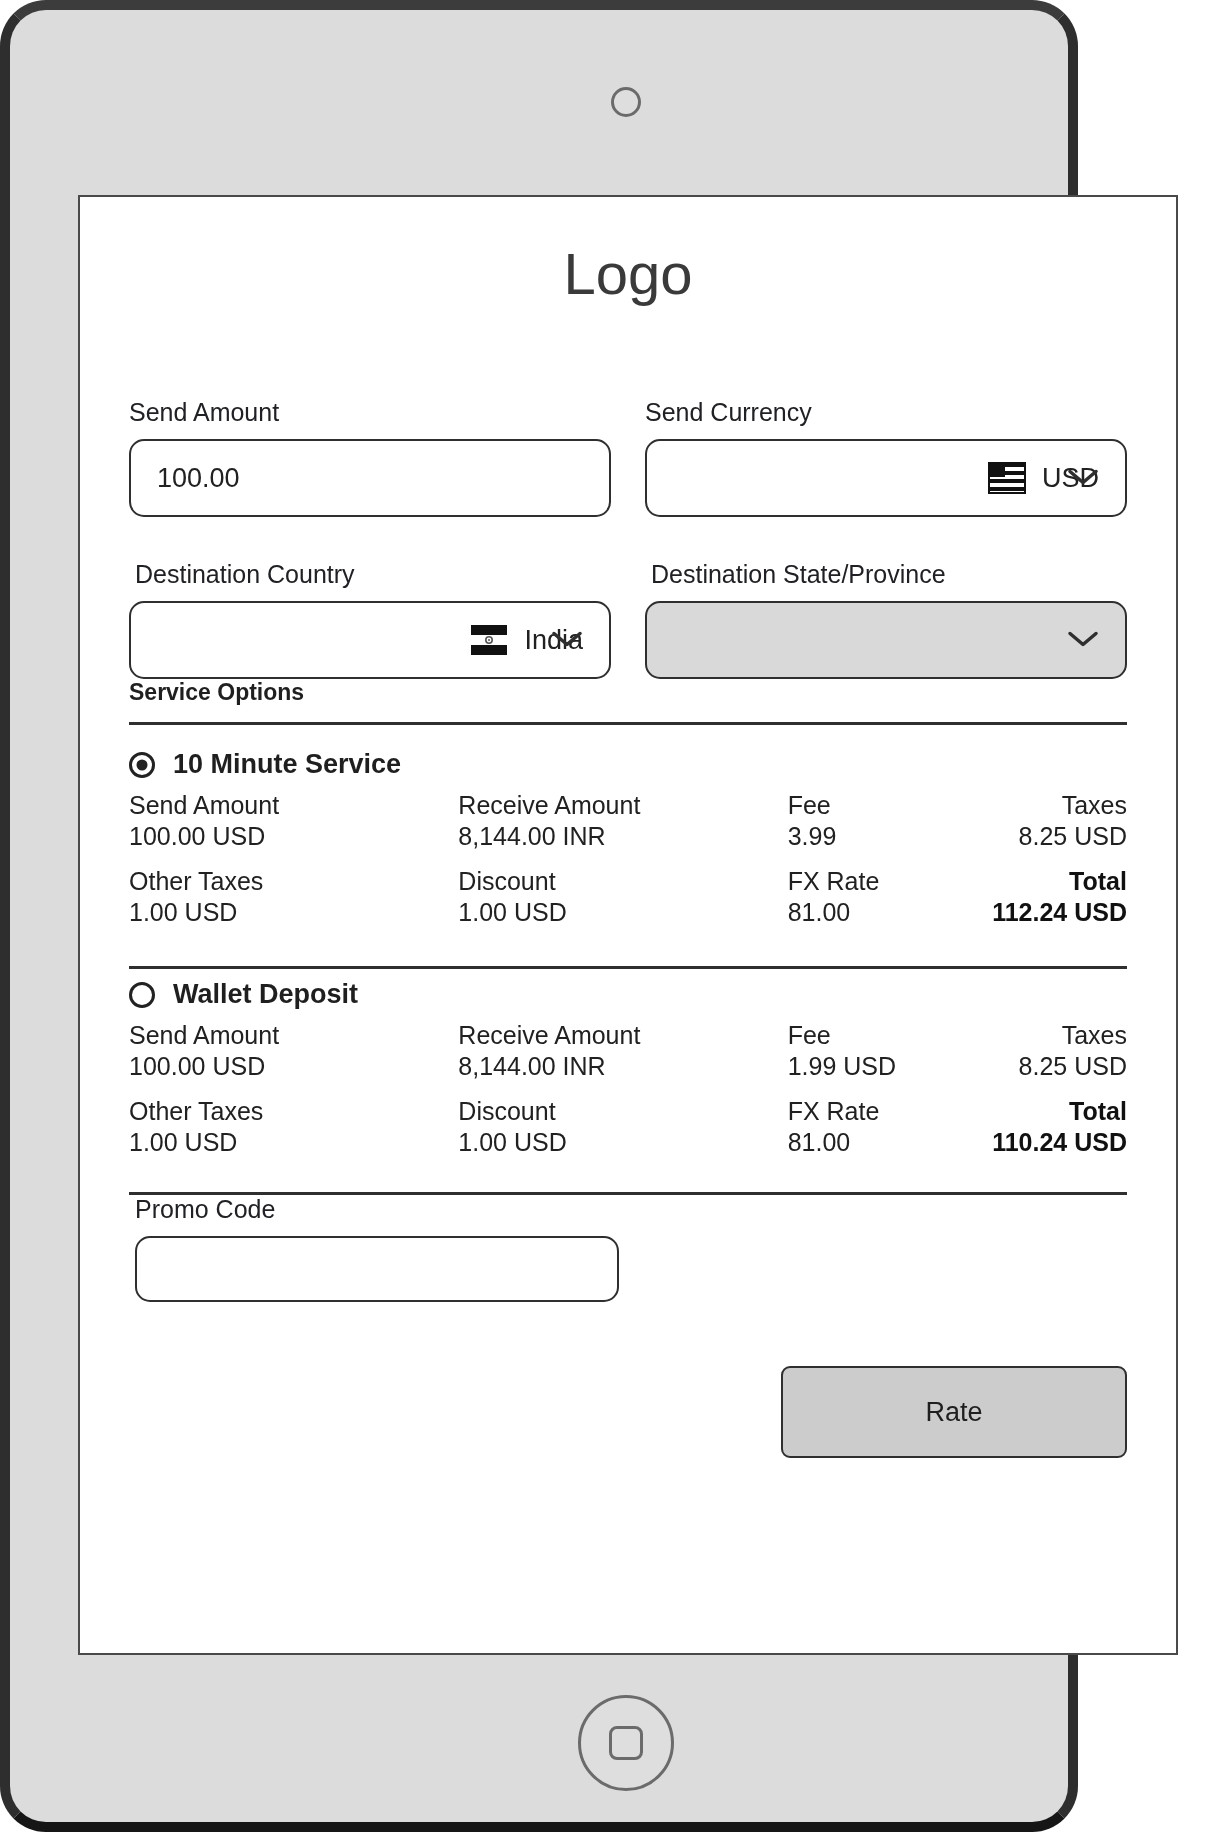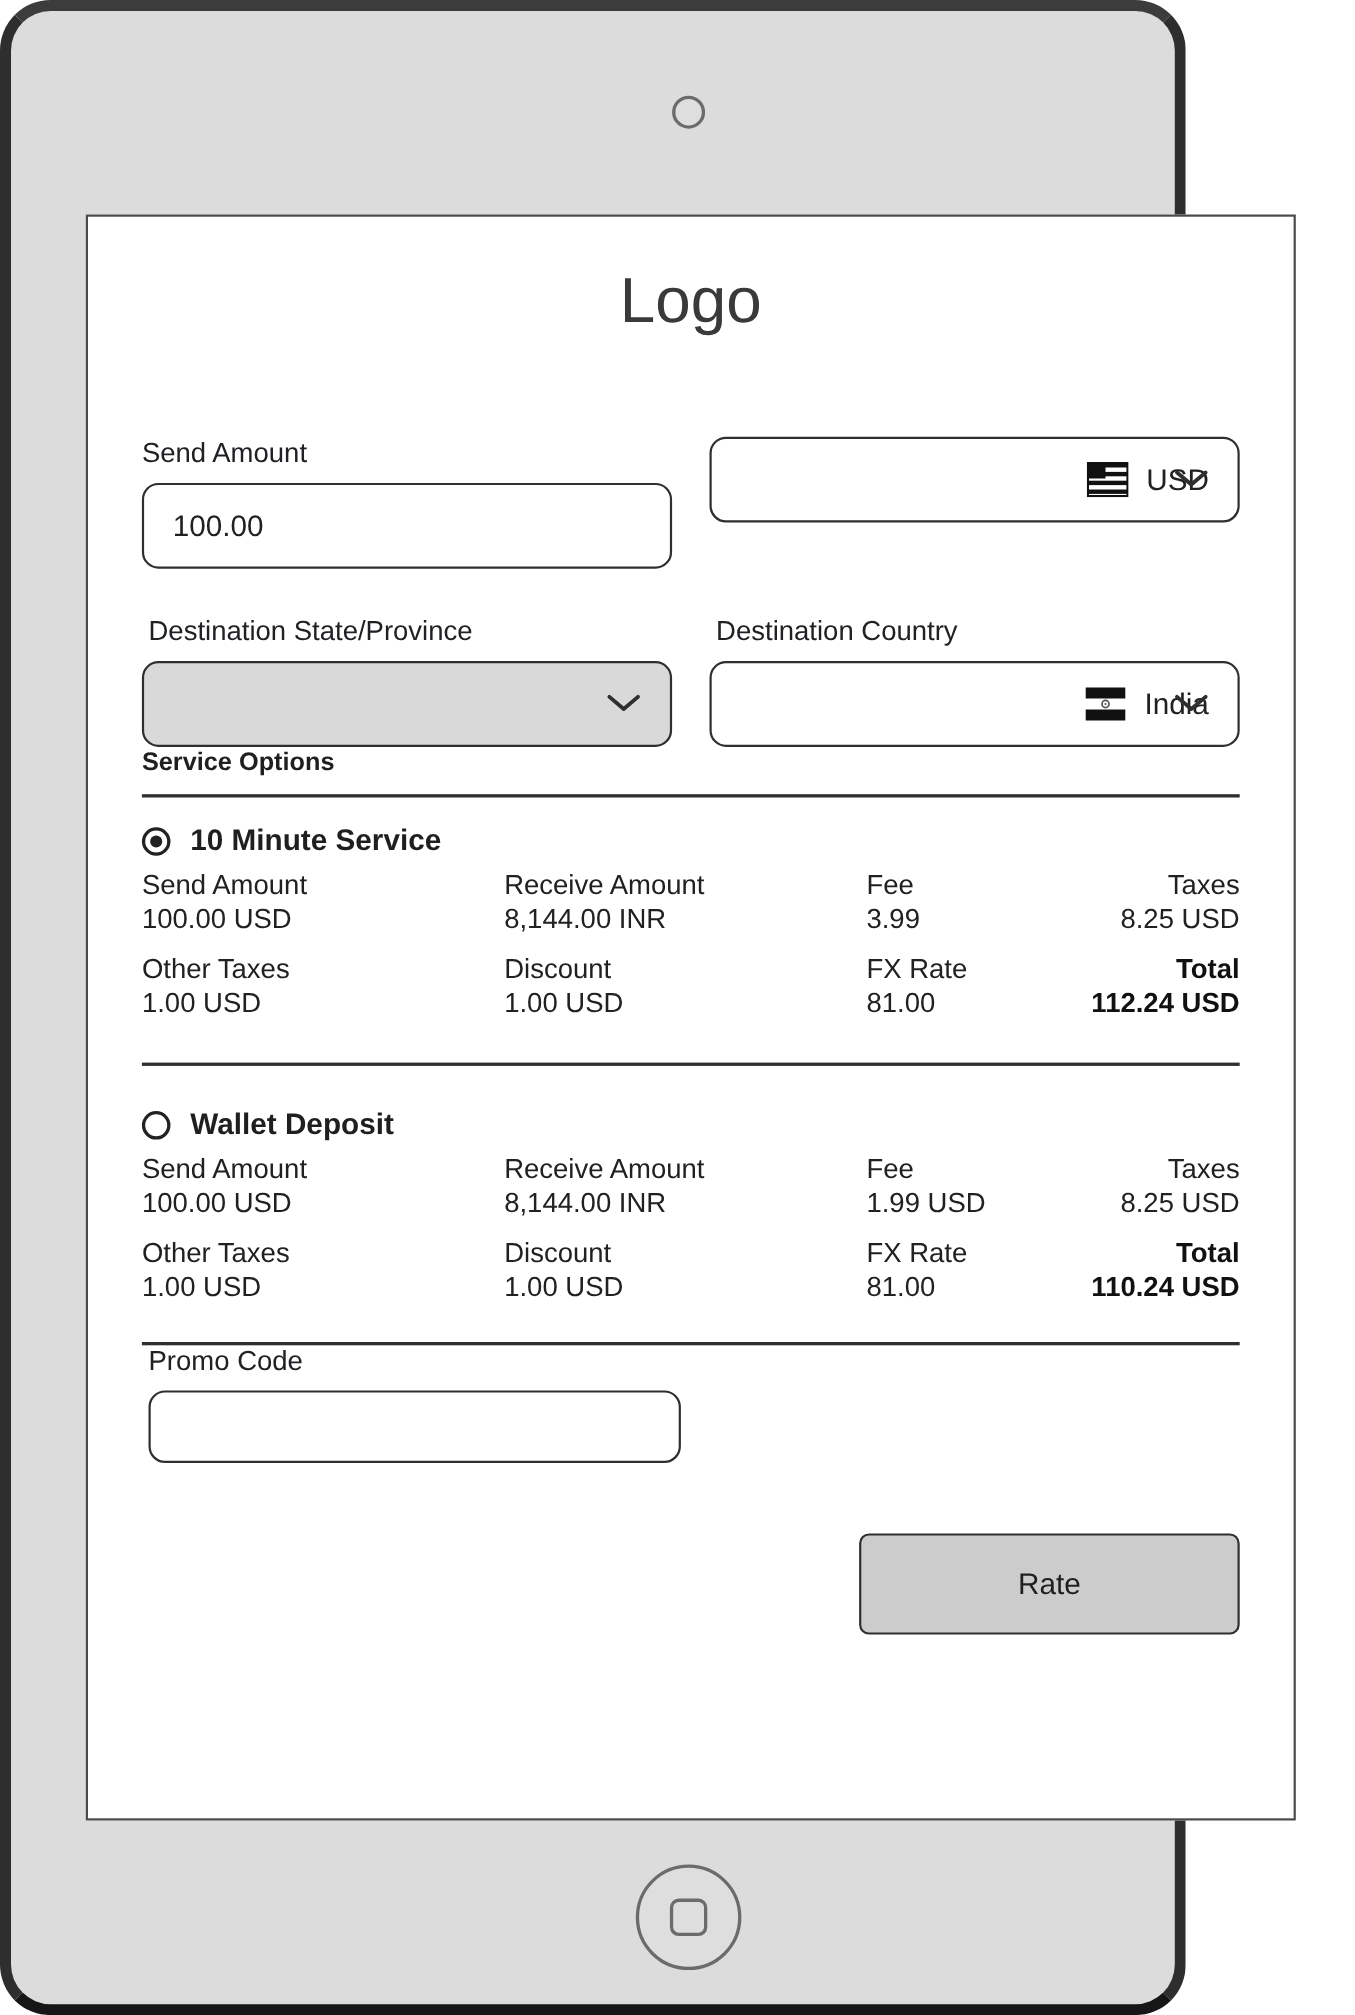--- a/index.html
+++ b/index.html
@@ -42,21 +42,21 @@
   .radio-row{display:flex;align-items:center;margin-top:24px;}
   .radio{width:26px;height:26px;border:3px solid #222;border-radius:50%;box-sizing:border-box;position:relative;flex:0 0 auto;}
   .radio.selected::after{content:"";position:absolute;left:50%;top:50%;transform:translate(-50%,-50%);width:11px;height:11px;border-radius:50%;background:#222;}
   .option-title{margin-left:18px;font-size:27px;font-weight:700;color:#1f1f1f;}
 
   .fields-grid{display:grid;grid-template-columns:33% 33% 14% 20%;row-gap:14px;margin-top:10px;}
   .cell{font-size:25px;line-height:31px;color:#212121;}
   .cell:nth-child(4n){text-align:right;}
   .f-label{}
   .cell.total .f-label,.cell.total .f-value{font-weight:700;color:#111;}
-  .wallet .radio-row{margin-top:38px;}
+  .wallet .radio-row{margin-top:10px;}
 
   
   .promo-label{font-size:25px;color:#202124;margin-left:6px;}
   .promo-input{box-sizing:border-box;margin-top:12px;margin-left:6px;width:484px;height:66px;border:2.5px solid #2f2f2f;border-radius:15px;
     font-size:25px;padding:0 22px;outline:none;font-family:inherit;color:#212121;background:#fff;}
   .next-row{display:flex;justify-content:flex-end;margin-top:64px;}
   .next-btn{width:346px;height:92px;box-sizing:border-box;background:#cccccc;border:2.5px solid #2f2f2f;border-radius:9px;
     font-size:27px;color:#1f1f1f;font-family:inherit;cursor:pointer;}
 </style>
 </head>
@@ -68,20 +68,21 @@
   <div class="screen">
     <div class="logo">Logo</div>
 
     
     <div class="form-grid">
       <div class="field">
         <div class="field-label">Send Amount</div>
         <input class="text-input" type="text" value="100.00" style="">
       </div>
       <div class="field">
+        <div class="field-label">Send Currency</div>
         <div class="select">
           <span class="flag">
             <svg width="38" height="32" viewBox="0 0 38 32">
               <rect x="1" y="1" width="36" height="30" fill="#ffffff" stroke="#111" stroke-width="2"></rect>
               <g fill="#111">
                 <rect x="1" y="1" width="36" height="4"></rect>
                 <rect x="1" y="9" width="36" height="4"></rect>
                 <rect x="1" y="17" width="36" height="4"></rect>
                 <rect x="1" y="25" width="36" height="4"></rect>
               </g>
@@ -94,50 +95,50 @@
                 <polyline points="3,3 16,14 29,3" fill="none" stroke="#2f2f2f" stroke-width="3.5" stroke-linecap="round" stroke-linejoin="round"></polyline>
               </svg>
           </span>
         </div>
       </div>
     </div>
 
     
     <div class="form-grid row2">
       <div class="field">
-        <div class="field-label">Destination State/Province</div>
-        <div class="select disabled">
-          <span></span>
-          <span class="chev">
-            <svg width="32" height="18" viewBox="0 0 32 18">
-                <polyline points="3,3 16,14 29,3" fill="none" stroke="#2f2f2f" stroke-width="3.5" stroke-linecap="round" stroke-linejoin="round"></polyline>
-              </svg>
-          </span>
-        </div>
-      </div>
-      <div class="field">
         <div class="field-label">Destination Country</div>
         <div class="select">
           <span class="flag">
             <svg width="38" height="32" viewBox="0 0 38 32">
               <rect x="1" y="1" width="36" height="30" fill="#ffffff"></rect>
               <rect x="1" y="1" width="36" height="10" fill="#111"></rect>
               <rect x="1" y="21" width="36" height="10" fill="#111"></rect>
               <circle cx="19" cy="16" r="3.2" fill="none" stroke="#555" stroke-width="1.6"></circle>
               <circle cx="19" cy="16" r="1" fill="#555"></circle>
             </svg>
           </span>
           <span>India</span>
           <span class="chev">
             <svg width="32" height="18" viewBox="0 0 32 18">
                 <polyline points="3,3 16,14 29,3" fill="none" stroke="#2f2f2f" stroke-width="3.5" stroke-linecap="round" stroke-linejoin="round"></polyline>
               </svg>
           </span>
         </div>
       </div>
+      <div class="field">
+        <div class="field-label">Destination State/Province</div>
+        <div class="select disabled">
+          <span></span>
+          <span class="chev">
+            <svg width="32" height="18" viewBox="0 0 32 18">
+                <polyline points="3,3 16,14 29,3" fill="none" stroke="#2f2f2f" stroke-width="3.5" stroke-linecap="round" stroke-linejoin="round"></polyline>
+              </svg>
+          </span>
+        </div>
+      </div>
     </div>
 
     
     <div class="section-heading">Service Options</div>
     <div class="divider"></div>
 
     
     <section>
       <div class="radio-row">
         <span class="radio selected"></span>

